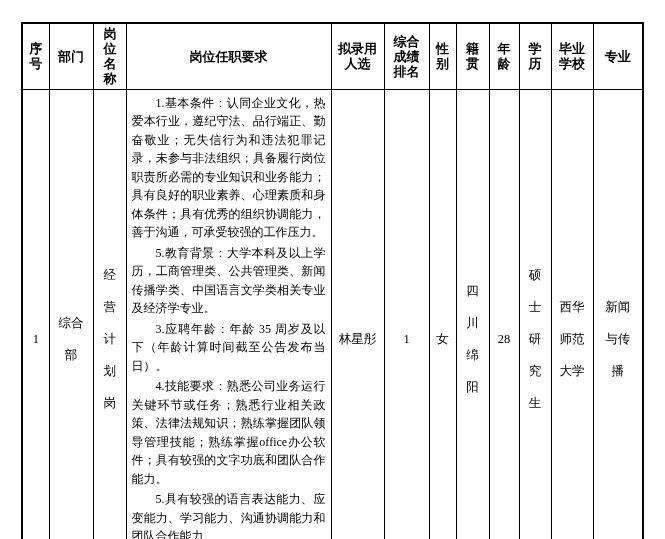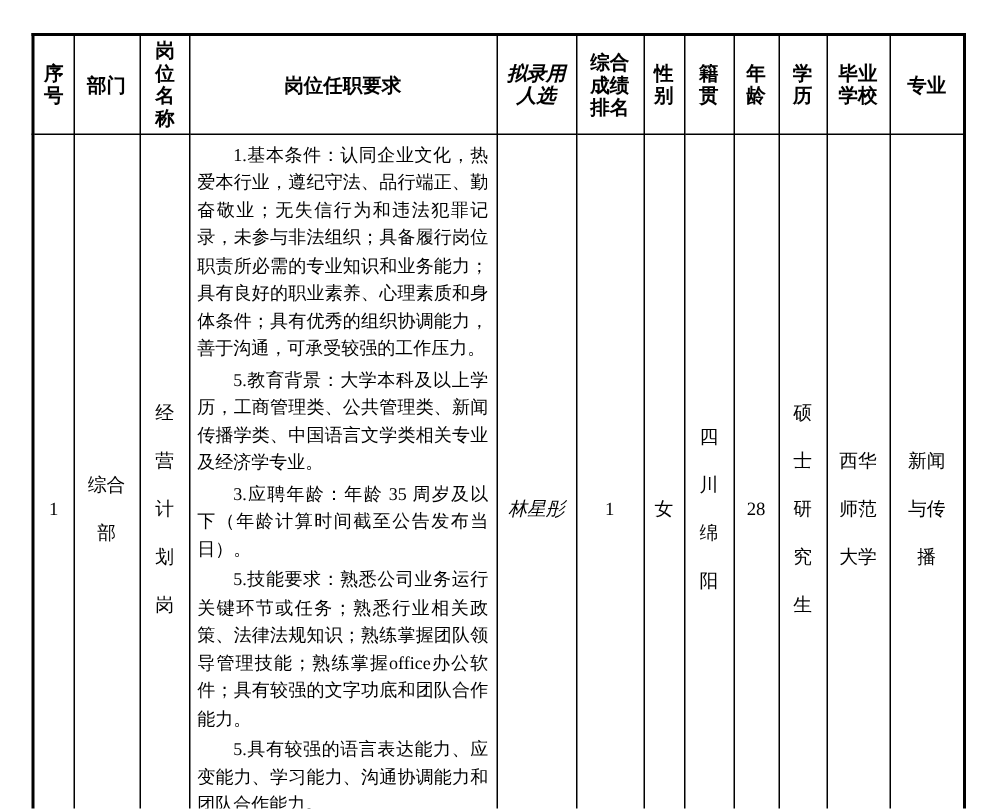--- a/index.html
+++ b/index.html
@@ -43,21 +43,21 @@
     font-size: 12.5px;
     line-height: 32px;
     text-align: center;
     vertical-align: middle;
     word-break: break-all;
   }
   
   .c-index  { padding: 0 6px  !important; }
   .c-dept   { padding: 0 8px  !important; }
   .c-pos    { padding: 0 10px !important; }
-  .c-cand   { padding: 0 6px !important; font-style: italic; }
+  .c-cand   { padding: 0 6px !important; }
   .c-rank   { padding: 0 8px  !important; }
   .c-gender { padding: 0 6px !important; }
   .c-home   { padding: 0 9px  !important; }
   .c-age    { padding: 0 7px  !important; }
   .c-edu    { padding: 16px 9px !important; }
   .c-school { padding: 0 7px  !important; }
   .c-major  { padding: 0 11px !important; }
   td.c-req {
     padding: 2px 3px !important;
     font-size: 12px;
@@ -110,21 +110,21 @@
     <tbody>
       <tr>
         <td class="c-index">1</td>
         <td class="c-dept">综合部</td>
         <td class="c-pos">经营计划岗</td>
         <td class="c-req">
           <div>
               <p class="req-p">1.基本条件：认同企业文化，热爱本行业，遵纪守法、品行端正、勤奋敬业；无失信行为和违法犯罪记录，未参与非法组织；具备履行岗位职责所必需的专业知识和业务能力；具有良好的职业素养、心理素质和身体条件；具有优秀的组织协调能力，善于沟通，可承受较强的工作压力。</p>
               <p class="req-p">5.教育背景：大学本科及以上学历，工商管理类、公共管理类、新闻传播学类、中国语言文学类相关专业及经济学专业。</p>
               <p class="req-p">3.应聘年龄：年龄 35 周岁及以下（年龄计算时间截至公告发布当日）。</p>
-              <p class="req-p">5.技能要求：熟悉公司业务运行关键环节或任务；熟悉行业相关政策、法律法规知识；熟练掌握团队领导管理技能；熟练掌握office办公软件；具有较强的文字功底和团队合作能力。</p>
+              <p class="req-p">4.技能要求：熟悉公司业务运行关键环节或任务；熟悉行业相关政策、法律法规知识；熟练掌握团队领导管理技能；熟练掌握office办公软件；具有较强的文字功底和团队合作能力。</p>
               <p class="req-p">5.具有较强的语言表达能力、应变能力、学习能力、沟通协调能力和团队合作能力。</p>
               <p class="req-p">6.工作经历：具有一定工作经验。</p>
             </div>
         </td>
         <td class="c-cand">林星彤</td>
         <td class="c-rank">1</td>
         <td class="c-gender">女</td>
         <td class="c-home">四川绵阳</td>
         <td class="c-age">28</td>
         <td class="c-edu">硕士研究生</td>

